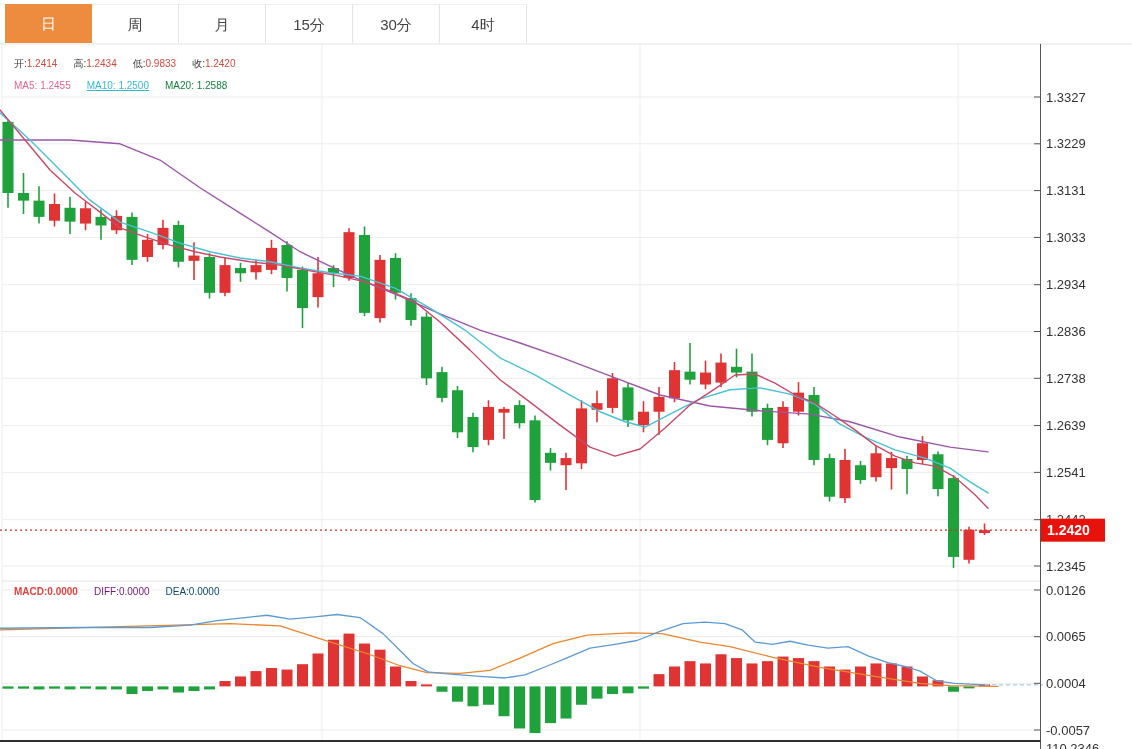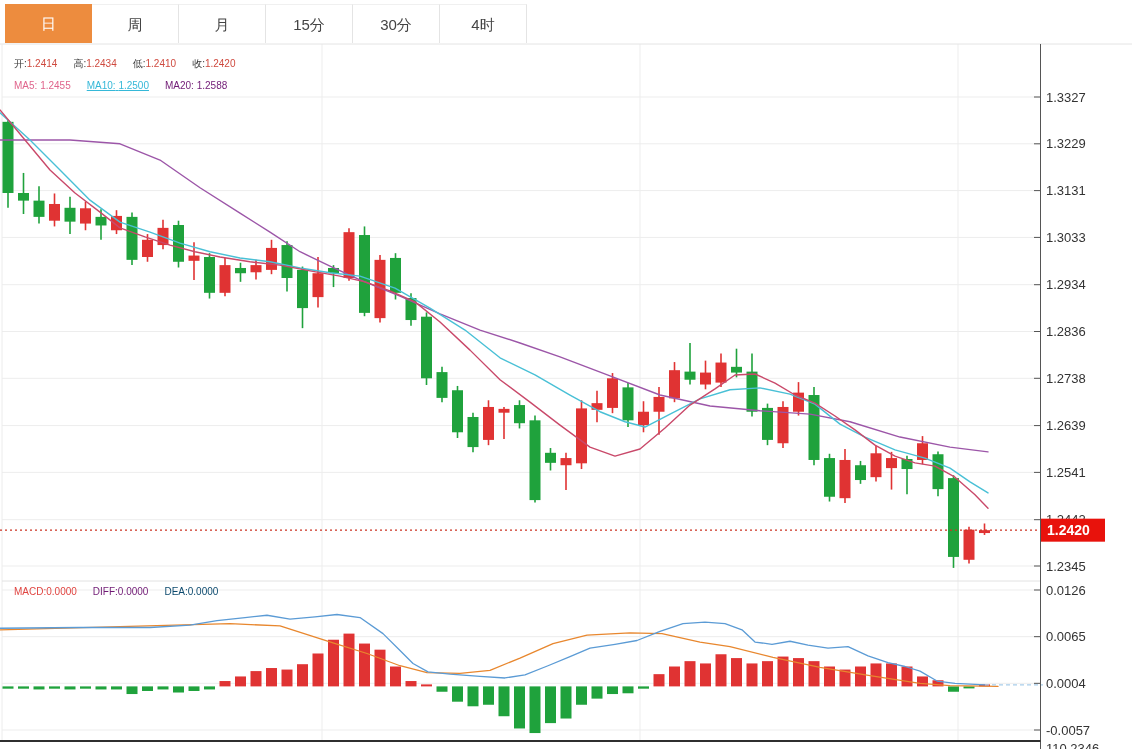--- a/index.html
+++ b/index.html
@@ -10,22 +10,22 @@
   .tab{width:87px;height:39px;line-height:39px;text-align:center;font-size:15px;color:#444;
        background:#fff;border-right:1px solid #e4e4e4;border-top:1px solid #f0f0f0;cursor:pointer;box-sizing:border-box;}
   .tab.active{background:#ed8c3e;color:#fff;border:none;}
   .legend{position:absolute;display:flex;font-size:10px;z-index:4;white-space:nowrap;}
   .legend .grp{margin-right:16px;}
   #ohlc-legend{left:14px;top:57px;}
   #ma-legend{left:14px;top:80px;}
   #macd-legend{left:14px;top:586px;}
   .lab{color:#3d3d3d;}
   .val-red{color:#cf4a3f;}
-  .ma5c{color:#e0648c;} .ma10c{color:#35b8d8;text-decoration:underline;} .ma20c{color:#701a75;}
-  .macdc{color:#e04440;} .diffc{color:#701a75;} .deac{color:#0c4a6e;}
+  .ma5c{color:#e0648c;} .ma10c{color:#35b8d8;text-decoration:underline;} .ma20c{color:#15803d;}
+  .macdc{color:#e04440;font-weight:bold;} .diffc{color:#701a75;} .deac{color:#0c4a6e;}
 </style>
 </head>
 <body>
 
 <div id="app">
 
   <svg id="chart-svg" width="1132" height="749">
       <line x1="322" y1="44" x2="322" y2="741" stroke="#ededed" stroke-width="1"></line>
       <line x1="640" y1="44" x2="640" y2="741" stroke="#ededed" stroke-width="1"></line>
       <line x1="958" y1="44" x2="958" y2="741" stroke="#ededed" stroke-width="1"></line>
@@ -288,21 +288,21 @@
     <div class="tab">周</div>
     <div class="tab">月</div>
     <div class="tab">15分</div>
     <div class="tab">30分</div>
     <div class="tab">4时</div>
   </div>
 
   <div class="legend" id="ohlc-legend">
     <span class="grp"><span class="lab">开:</span><span class="val-red">1.2414</span></span>
     <span class="grp"><span class="lab">高:</span><span class="val-red">1.2434</span></span>
-    <span class="grp"><span class="lab">低:</span><span class="val-red">1.2410</span></span>
+    <span class="grp"><span class="lab">低:</span><span class="val-red">0.9833</span></span>
     <span class="grp"><span class="lab">收:</span><span class="val-red">1.2420</span></span>
   </div>
 
   <div class="legend" id="ma-legend">
     <span class="grp ma5c"><span>MA5:</span> <span>1.2455</span></span>
     <span class="grp ma10c"><span>MA10:</span> <span>1.2500</span></span>
     <span class="grp ma20c"><span>MA20:</span> <span>1.2588</span></span>
   </div>
 
   <div class="legend" id="macd-legend">

